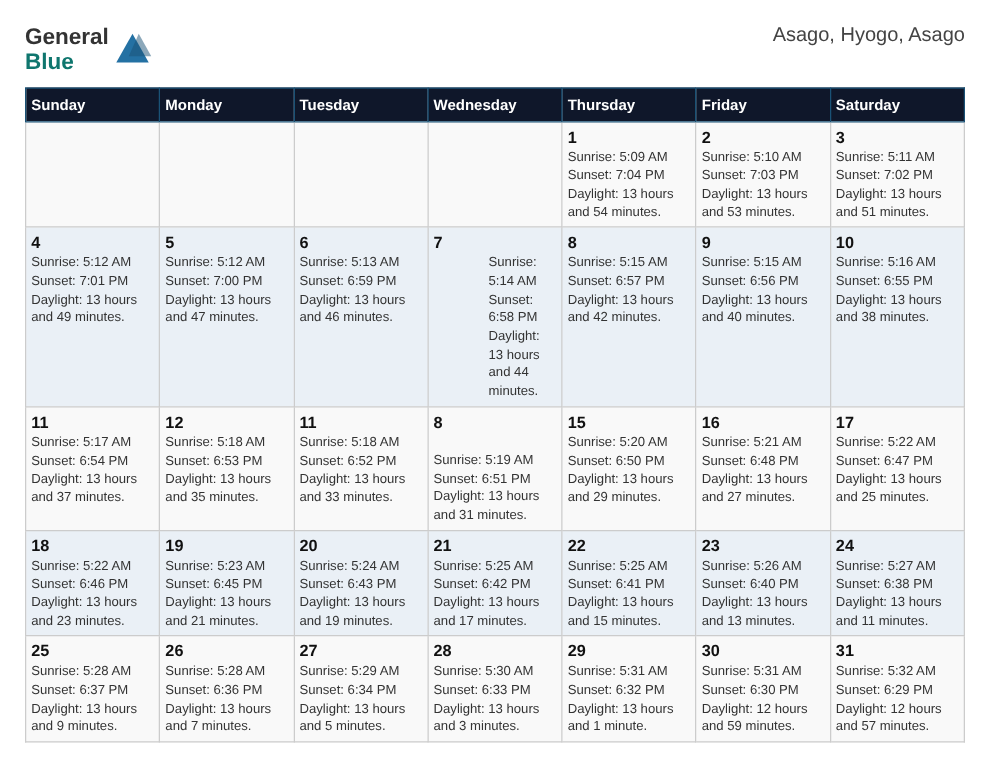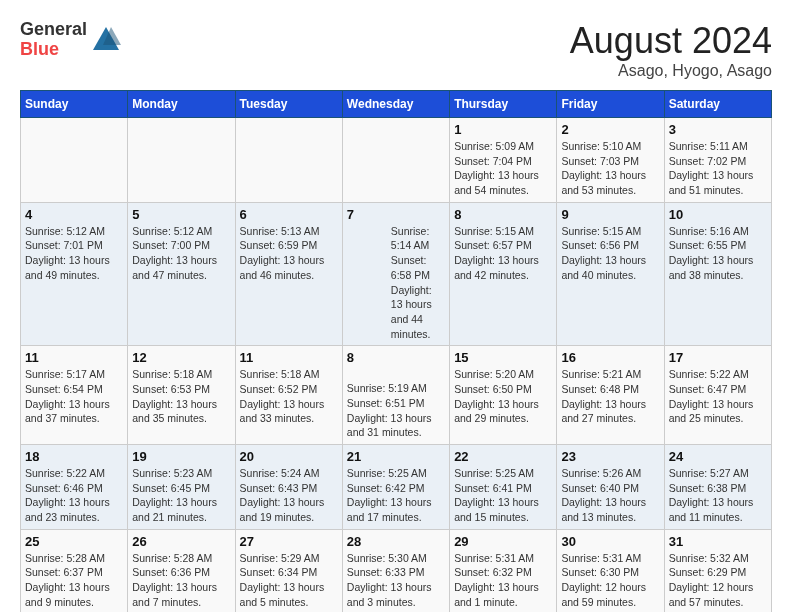--- a/index.html
+++ b/index.html
@@ -26,21 +26,21 @@
       line-height: 1.1;
     }
     .logo-general {
       font-size: 18px;
       font-weight: bold;
       color: #333;
     }
     .logo-blue {
       font-size: 18px;
       font-weight: bold;
-      color: #ef4444;
+      color: #0f766e;
     }
     .logo-icon {
       width: 30px;
       height: 30px;
       margin-left: 4px;
     }
     .title-section {
       text-align: right;
     }
     .month-title {
@@ -51,21 +51,21 @@
     .location {
       font-size: 16px;
       color: #444;
     }
     table {
       width: 100%;
       border-collapse: collapse;
       font-size: 10.5px;
     }
     thead tr th {
-      background-color: #1d4ed8;
+      background-color: #0f172a;
       color: #fff;
       padding: 6px 4px;
       text-align: left;
       font-weight: bold;
       font-size: 12px;
       border: 1px solid #1a5276;
     }
     tbody tr td {
       border: 1px solid #ccc;
       vertical-align: top;
@@ -101,21 +101,20 @@
     <div class="logo-text">
       <span class="logo-general">General</span>
       <span class="logo-blue">Blue</span>
     </div>
     <svg class="logo-icon" viewBox="0 0 30 30">
       <polygon points="15,2 28,25 2,25" fill="#2471a3"></polygon>
       <polygon points="20,2 30,20 12,20" fill="#1a5276" opacity="0.5"></polygon>
     </svg>
   </div>
   <div class="title-section">
-    <div class="month-title">August 2024</div>
     <div class="location">Asago, Hyogo, Asago</div>
   </div>
 </div>
 
 <table>
   <thead>
     <tr>
     <th>Sunday</th>
         <th>Monday</th>
         <th>Tuesday</th>

